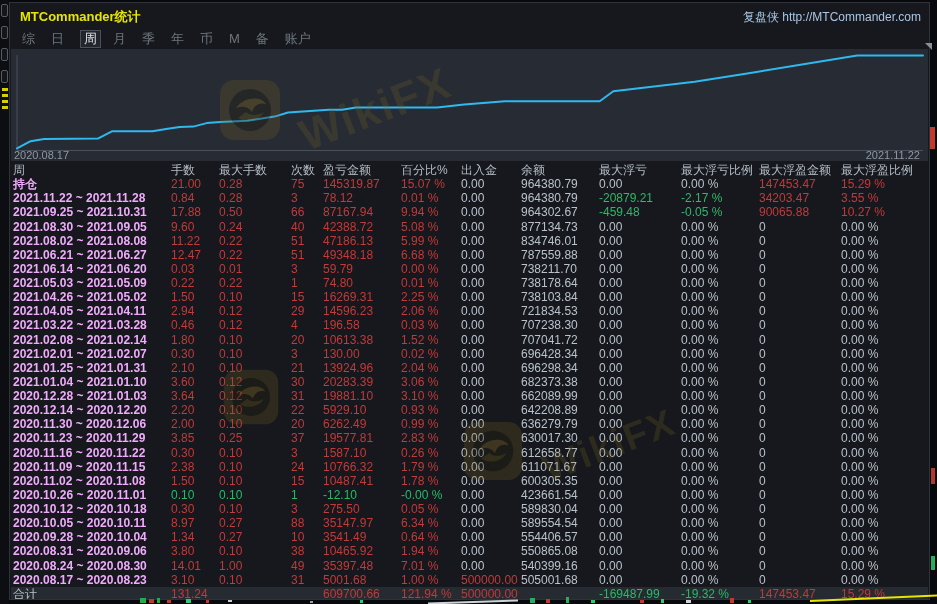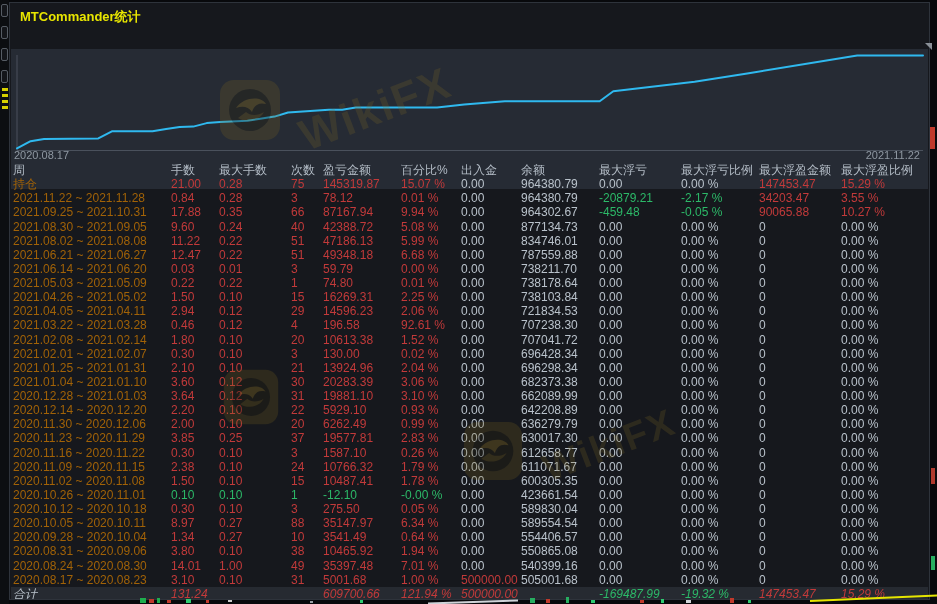--- a/index.html
+++ b/index.html
@@ -15,32 +15,32 @@
   
   .dialog{position:absolute;left:9px;top:2px;width:921px;height:598px;background:#16181d;border:1px solid #2e333b;box-sizing:border-box;z-index:1;}
   .titlebar{position:absolute;left:0;top:0;right:0;height:26px;text-decoration:underline;}
   .title{position:absolute;left:10px;top:5px;font-size:13px;font-weight:bold;color:#e8e600;}
   .brand{position:absolute;right:8px;top:6px;font-size:12px;color:#a9c6e4;white-space:nowrap;}
   .menubar{position:absolute;left:0;top:26px;right:0;height:20px;padding-left:12px;}
   .mi{display:inline-block;margin-right:16px;font-size:13px;color:#6d747c;line-height:18px;}
   .mi.active{color:#dce1e7;background:#22252c;border:1px solid #4a5159;padding:0 3px;margin-right:12px;line-height:16px;}
 
   
-  .chart{position:absolute;left:1px;top:46px;width:917px;height:140px;background:#262b34;}
+  .chart{position:absolute;left:1px;top:46px;width:917px;height:112px;background:#262b34;}
   .axis-label{position:absolute;top:100px;font-size:11px;color:#8f98a2;}
   .axis-label.left{left:3px;}
   .axis-label.right{right:8px;}
 
   
   .stats{position:absolute;left:1px;top:160px;right:1px;bottom:0;overflow:hidden;}
   .trow{display:grid;grid-template-columns:158px 48px 72px 32px 78px 60px 60px 78px 82px 78px 82px 1fr;height:14.13px;line-height:14.13px;padding-left:2px;}
-  .trow.total{background:#262a31;font-style:italic;}
+  .trow.total{background:#262a31;}
   .cell{font-size:12px;white-space:nowrap;overflow:hidden;}
   .c-h{color:#b3bcc6;}
-  .c-d{color:#a16207;}
+  .c-d{color:#f0abfc;font-weight:bold;}
   .c-w{color:#b9c2cb;}
   .c-r{color:#c23a3a;}
   .c-g{color:#2cb968;}
 
   
   .wm{position:absolute;z-index:2;pointer-events:none;opacity:.4;}
   .wm-text{font-size:44px;font-weight:bold;color:rgba(130,108,36,.55);transform:rotate(-21deg);letter-spacing:2px;}
 </style>
 </head>
 <body>
@@ -54,22 +54,24 @@
     <div class="edge-btn" style="top:70px"></div>
     <div class="edge-dash" style="top:88px"></div>
     <div class="edge-dash" style="top:94px"></div>
     <div class="edge-dash" style="top:100px"></div>
     <div class="edge-dash" style="top:106px"></div>
   </div>
 
   <div class="dialog">
     <div class="titlebar">
       <span class="title">MTCommander统计</span>
+      <span class="brand"><span>复盘侠</span> <span>http://MTCommander.com</span></span>
     </div>
 
+    <div class="menubar"><span class="mi">综</span><span class="mi">日</span><span class="mi active">周</span><span class="mi">月</span><span class="mi">季</span><span class="mi">年</span><span class="mi">币</span><span class="mi">M</span><span class="mi">备</span><span class="mi">账户</span></div>
 
     <div class="chart">
       <svg width="917" height="112">
         <line x1="6" y1="6" x2="6" y2="101.5" stroke="#4a515c" stroke-width="1"></line>
         <line x1="6" y1="101.5" x2="912" y2="101.5" stroke="#4a515c" stroke-width="1"></line>
         <polyline id="equity-line" points="6.0,99.4 19.6,92.2 33.1,90.1 87.3,89.4 100.9,82.3 114.4,82.2 141.5,82.2 155.1,80.1 168.6,78.0 182.2,77.6 195.7,74.1 209.3,72.9 236.4,71.7 263.5,67.6 277.0,63.5 317.7,60.7 331.2,60.7 344.8,58.6 426.1,58.5 453.2,55.6 493.8,52.3 507.4,52.3 588.7,52.3 602.3,42.3 683.6,32.7 737.8,24.2 846.2,6.6 900.4,6.5 912.0,6.5" fill="none" stroke="#2fb9ef" stroke-width="2" stroke-linejoin="round" stroke-linecap="round"></polyline>
       </svg>
       <span class="axis-label left">2020.08.17</span>
       <span class="axis-label right">2021.11.22</span>
     </div>
@@ -113,21 +115,21 @@
           <span class="cell c-w">0.00</span>
           <span class="cell c-w">964380.79</span>
           <span class="cell c-g">-20879.21</span>
           <span class="cell c-g">-2.17 %</span>
           <span class="cell c-r">34203.47</span>
           <span class="cell c-r">3.55 %</span>
         </div>
         <div class="trow">
           <span class="cell c-d">2021.09.25 ~ 2021.10.31</span>
           <span class="cell c-r">17.88</span>
-          <span class="cell c-r">0.35</span>
+          <span class="cell c-r">0.50</span>
           <span class="cell c-r">66</span>
           <span class="cell c-r">87167.94</span>
           <span class="cell c-r">9.94 %</span>
           <span class="cell c-w">0.00</span>
           <span class="cell c-w">964302.67</span>
           <span class="cell c-g">-459.48</span>
           <span class="cell c-g">-0.05 %</span>
           <span class="cell c-r">90065.88</span>
           <span class="cell c-r">10.27 %</span>
         </div>
@@ -228,21 +230,21 @@
           <span class="cell c-w">0.00 %</span>
           <span class="cell c-w">0</span>
           <span class="cell c-w">0.00 %</span>
         </div>
         <div class="trow">
           <span class="cell c-d">2021.03.22 ~ 2021.03.28</span>
           <span class="cell c-r">0.46</span>
           <span class="cell c-r">0.12</span>
           <span class="cell c-r">4</span>
           <span class="cell c-r">196.58</span>
-          <span class="cell c-r">92.61 %</span>
+          <span class="cell c-r">0.03 %</span>
           <span class="cell c-w">0.00</span>
           <span class="cell c-w">707238.30</span>
           <span class="cell c-w">0.00</span>
           <span class="cell c-w">0.00 %</span>
           <span class="cell c-w">0</span>
           <span class="cell c-w">0.00 %</span>
         </div>
         <div class="trow">
           <span class="cell c-d">2021.02.08 ~ 2021.02.14</span>
           <span class="cell c-r">1.80</span>

